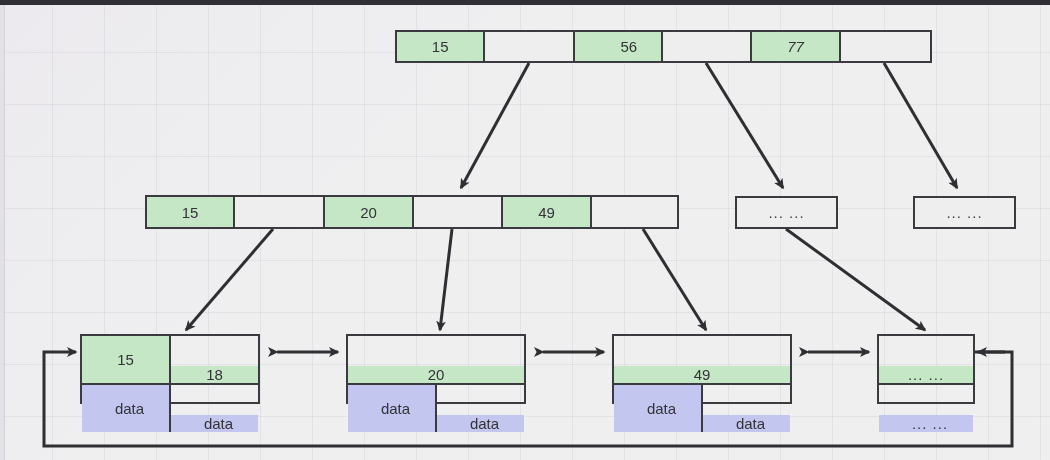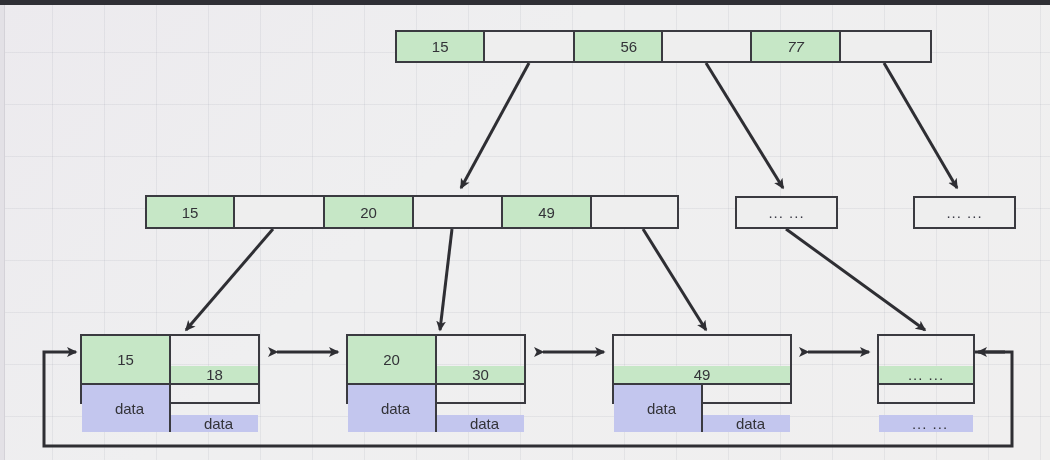--- a/index.html
+++ b/index.html
@@ -164,21 +164,20 @@
     </div>
     <div class="leaf-row bottom">
       <div class="leaf-cell">data</div>
       <div class="leaf-cell">data</div>
     </div>
   </div>
 
   <div class="leaf" style="left:346px; top:334px; width:180px; height:70px;">
     <div class="leaf-row top">
       <div class="leaf-cell">20</div>
-      <div class="leaf-cell">30</div>
     </div>
     <div class="leaf-row bottom">
       <div class="leaf-cell">data</div>
       <div class="leaf-cell">data</div>
     </div>
   </div>
 
   <div class="leaf" style="left:612px; top:334px; width:180px; height:70px;">
     <div class="leaf-row top">
       <div class="leaf-cell">49</div>

